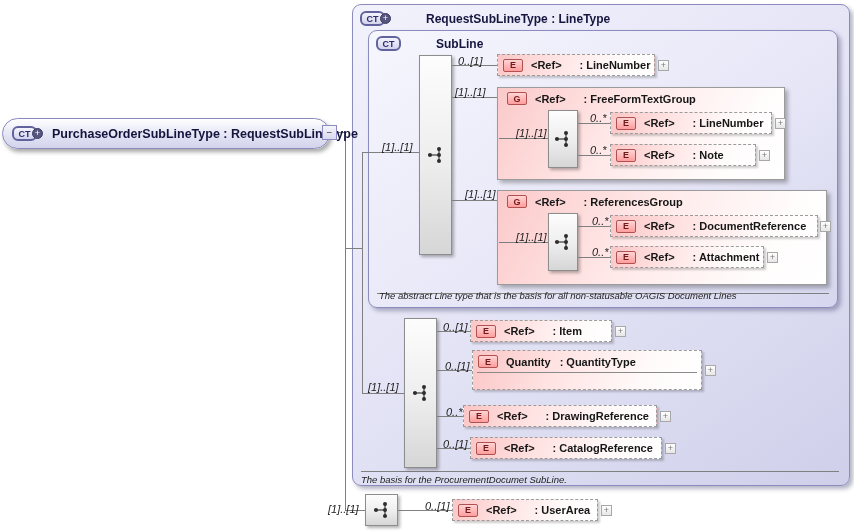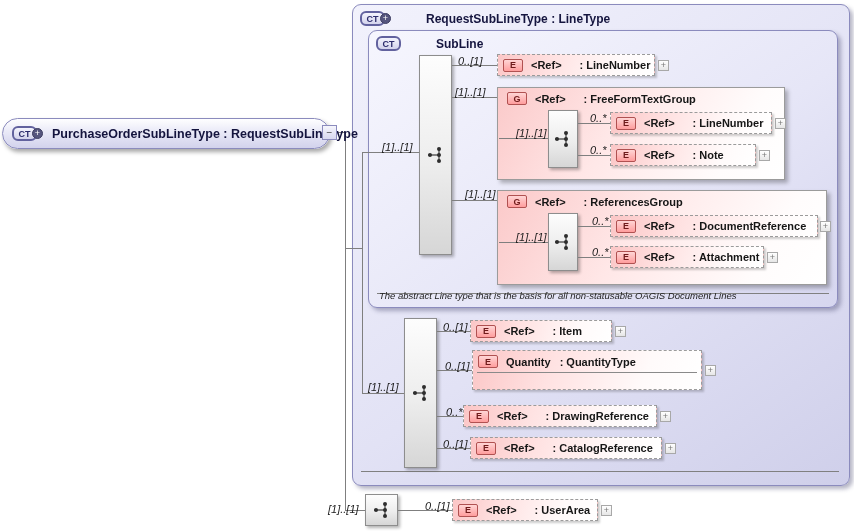--- a/index.html
+++ b/index.html
@@ -98,20 +98,21 @@
 
   <div class="ctbox request-box" style="left:352px; top:4px; width:498px; height:482px;">
     <div class="box-header" style="top:6px; left:7px;">
       <span class="ct-icon">
         <span class="ct-rect">CT</span>
         <span class="plus-badge">+</span>
       </span>
       <span class="box-title">RequestSubLineType : LineType</span>
     </div>
     <div class="sep" style="left:8px; right:10px; top:466px;"></div>
+    <div class="annot" style="position:absolute; left:8px; top:469px;">The basis for the ProcurementDocumet SubLine.</div>
   </div>
 
   <div class="ctbox line-box" style="left:368px; top:30px; width:470px; height:278px;">
     <div class="box-header" style="top:5px; left:7px;">
       <span class="ct-icon">
         <span class="ct-rect">CT</span>
       </span>
       <span class="box-title">SubLine</span>
     </div>
     <div class="sep" style="left:8px; right:8px; top:262px;"></div>

